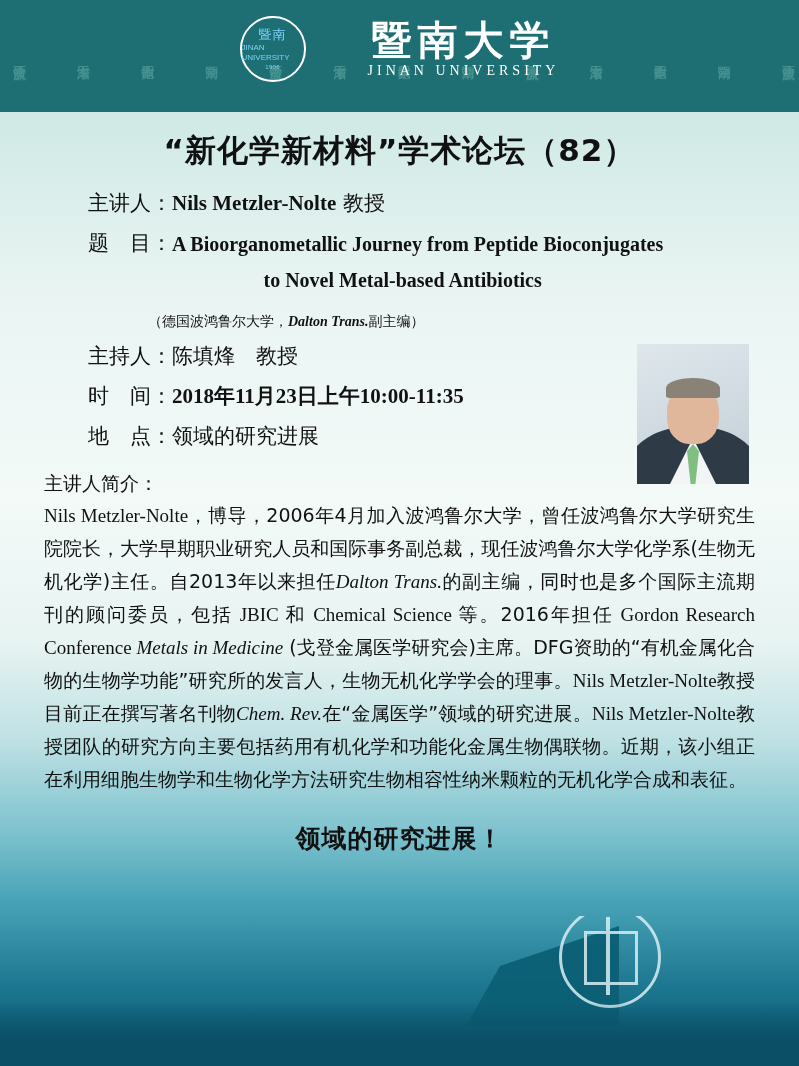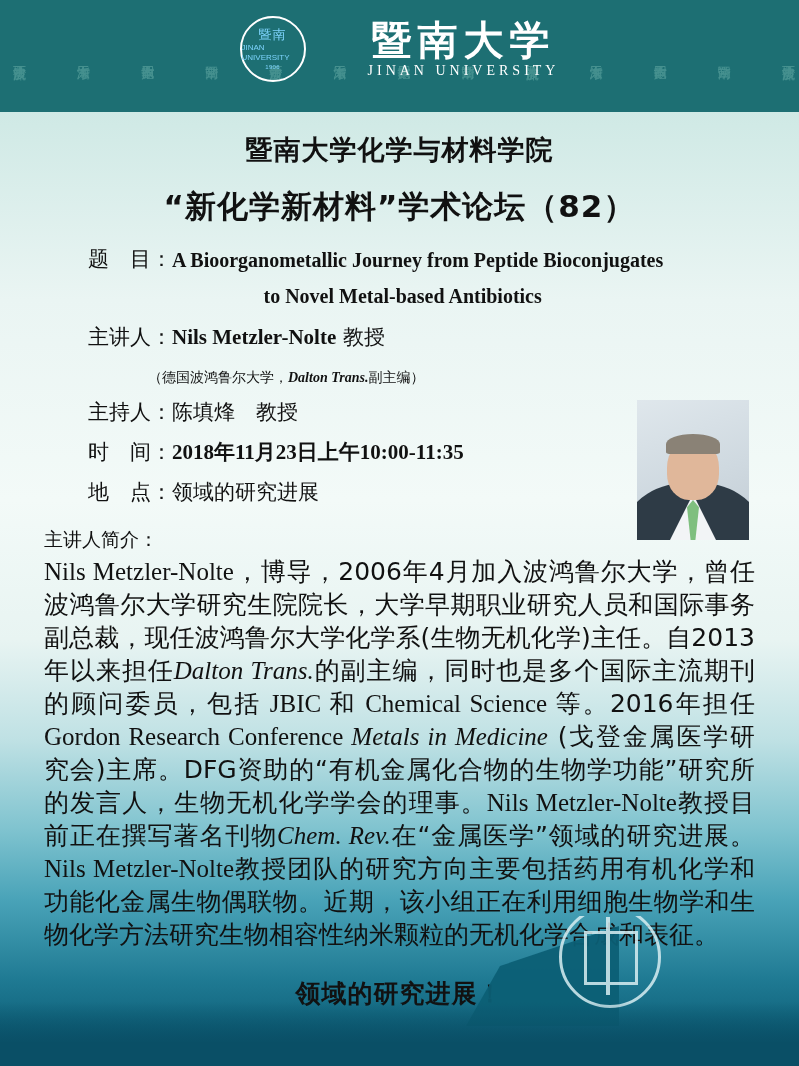--- a/index.html
+++ b/index.html
@@ -274,21 +274,21 @@
   }
 
   .bio-title {
     margin: 18px 0 2px 44px;
     font-size: 19px;
     font-family: "DejaVu Sans", sans-serif;
     color: #111;
   }
   .bio {
     margin: 0 44px 0 44px;
-    font-size: 25px;
+    font-size: 19px;
     line-height: 33px;
     color: #111;
     text-align: justify;
     text-justify: inter-ideograph;
     font-family: "DejaVu Sans", sans-serif;
   }
   .bio .en {
     font-family: "Liberation Serif", serif;
   }
   .bio .it {
@@ -399,46 +399,45 @@
       </div>
       <div class="logo-text">
         <div class="logo-cn">暨南大学</div>
         <div class="logo-en">JINAN UNIVERSITY</div>
       </div>
     </div>
   </div>
 
   <div class="content">
 
-    <div class="title1">暨南大学化学与材料学院</div>
     <div class="title2">“新化学新材料”学术论坛（82）</div>
 
     <div class="fields">
 
       <div class="portrait">
         <div class="bg"></div>
         <div class="suit"></div>
         <div class="shirt"></div>
         <div class="tie"></div>
         <div class="head"></div>
         <div class="hair"></div>
       </div>
 
       <div class="row">
+        <div class="label">主讲人：</div>
+        <div class="value">
+          <span class="speaker-name">Nils Metzler-Nolte</span><span class="value-cn"> 教授</span>
+        </div>
+      </div>
+
+      <div class="row">
         <div class="label">题　目：</div>
         <div class="topic-en">
           <span>A Bioorganometallic Journey from Peptide Bioconjugates</span>
           <span class="topic-line2">to Novel Metal-based Antibiotics</span>
-        </div>
-      </div>
-
-      <div class="row">
-        <div class="label">主讲人：</div>
-        <div class="value">
-          <span class="speaker-name">Nils Metzler-Nolte</span><span class="value-cn"> 教授</span>
         </div>
       </div>
 
       <div class="affil">
         <span>（德国波鸿鲁尔大学，</span><span class="italic">Dalton Trans.</span><span>副主编）</span>
       </div>
 
       <div class="row">
         <div class="label">主持人：</div>
         <div class="value value-cn">陈填烽　教授</div>

